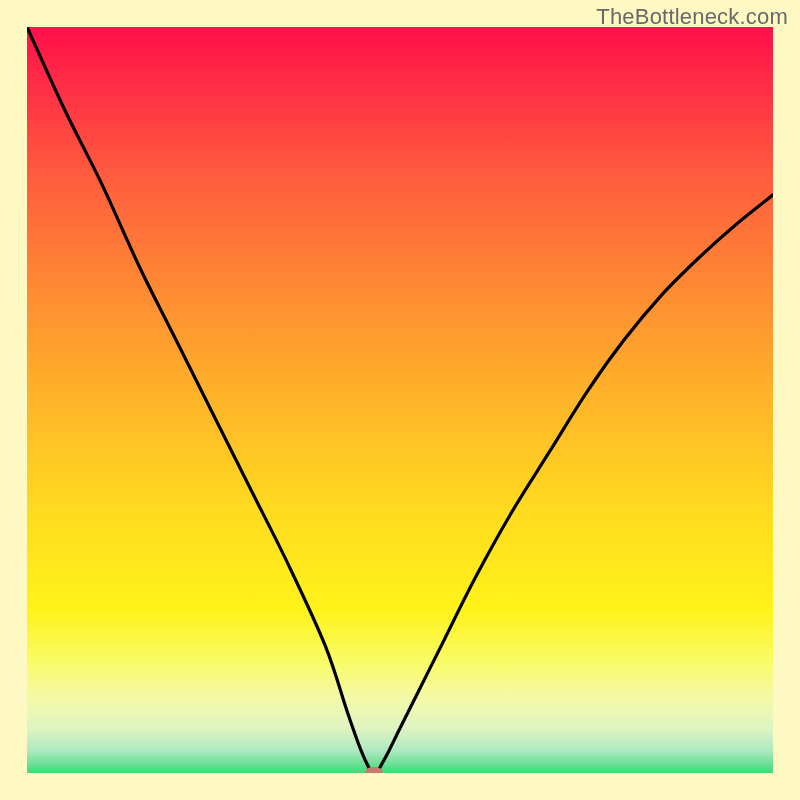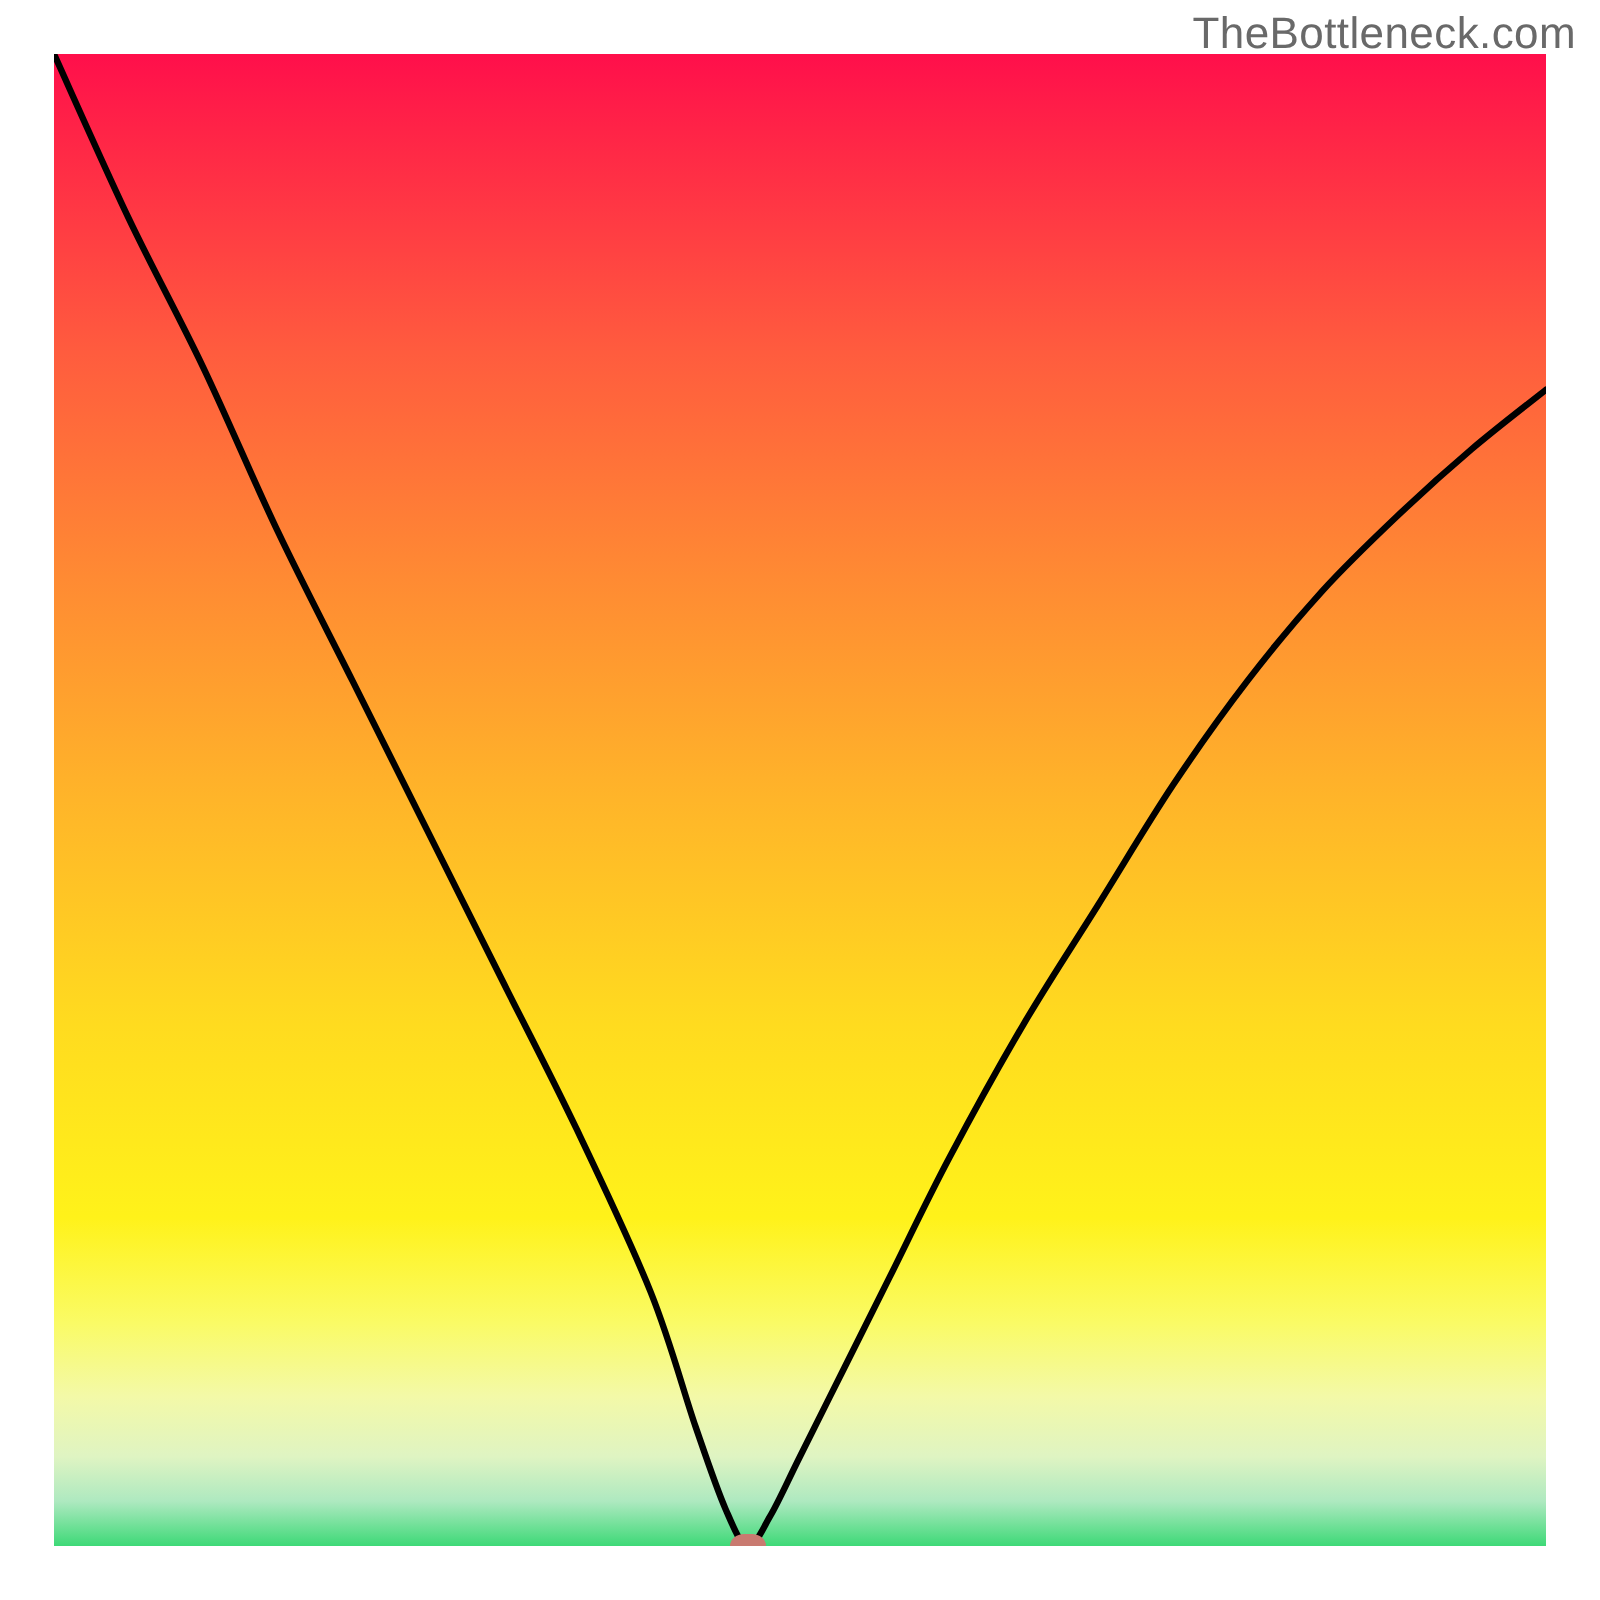--- a/index.html
+++ b/index.html
@@ -8,21 +8,21 @@
     width: 800px;
     height: 800px;
     overflow: hidden;
     background: #000;
     font-family: Arial, Helvetica, sans-serif;
   }
   .frame {
     position: relative;
     width: 800px;
     height: 800px;
-    background: #ffffff;
+    background: #fef9c3;
   }
   .watermark {
     position: absolute;
     top: 4px;
     right: 12px;
     color: #696969;
     font-size: 22px;
     font-weight: 500;
     letter-spacing: 0.2px;
     z-index: 10;

